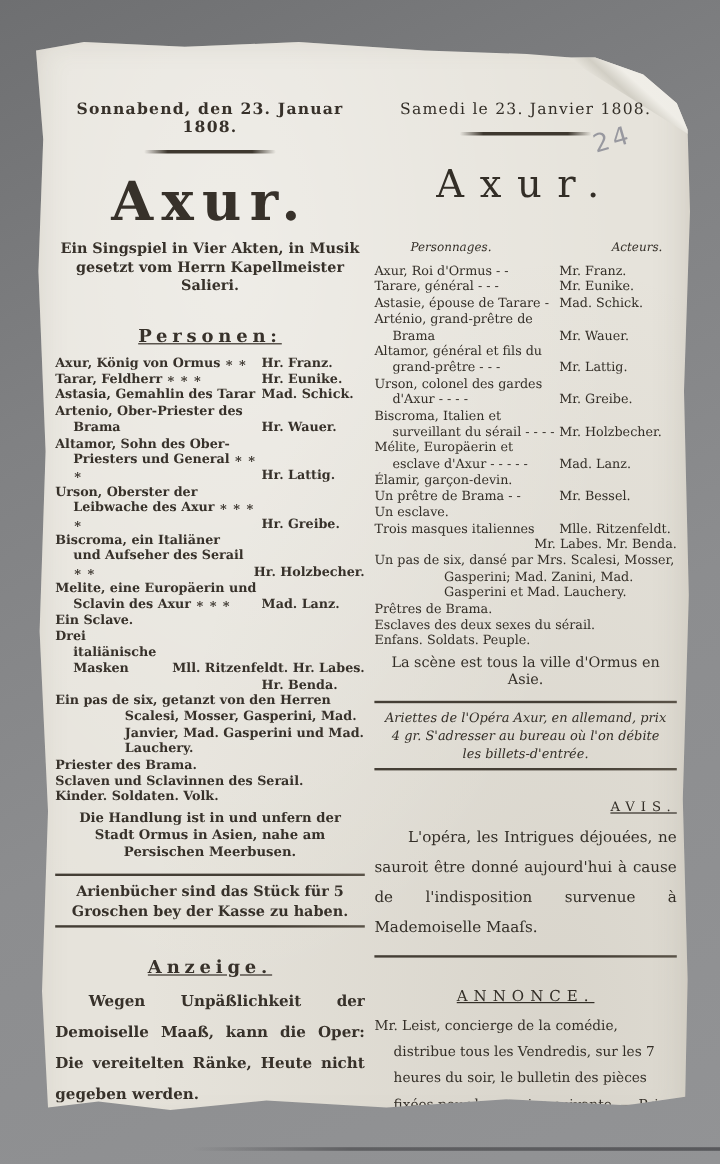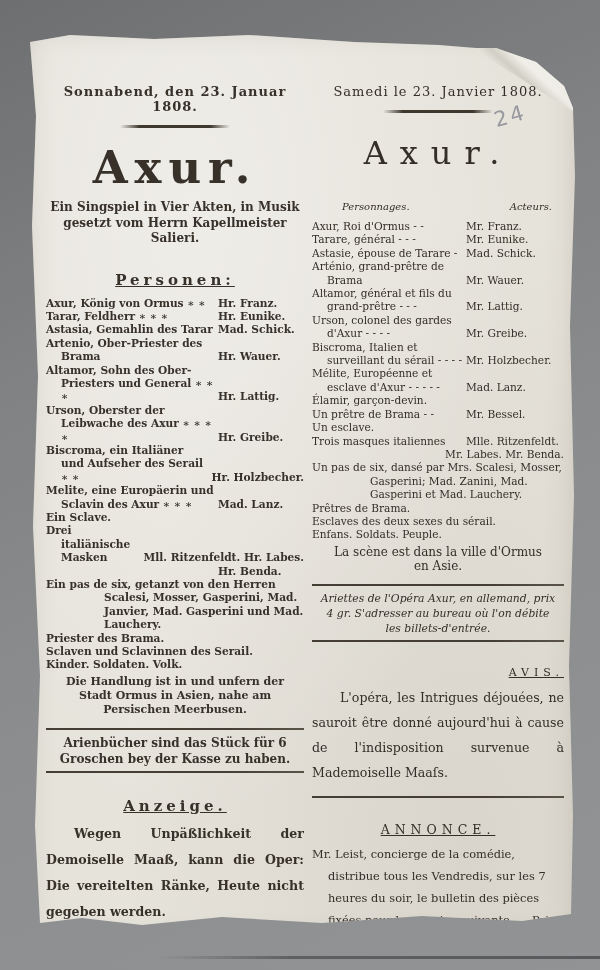--- a/index.html
+++ b/index.html
@@ -112,21 +112,21 @@
           <span class="role"></span>
           <span class="actor">Hr. Benda.</span>
         </div>
         <div class="cast-para">Ein pas de six, getanzt von den Herren Scalesi, Mosser, Gasperini, Mad. Janvier, Mad. Gasperini und Mad. Lauchery.</div>
         <div class="cast-line">Priester des Brama.</div>
         <div class="cast-line">Sclaven und Sclavinnen des Serail.</div>
         <div class="cast-line">Kinder.  Soldaten.  Volk.</div>
       </div>
     <div class="scene-note">Die Handlung ist in und unfern der Stadt Ormus in Asien, nahe am Persischen Meerbusen.</div>
     <div class="rule"></div>
-    <div class="ticket-note">Arienbücher sind das Stück für 6 Groschen bey der Kasse zu haben.</div>
+    <div class="ticket-note">Arienbücher sind das Stück für 5 Groschen bey der Kasse zu haben.</div>
     <div class="rule" style="margin-top:2px;"></div>
     <div class="sec-head">Anzeige.</div>
     <div class="body-indent">Wegen Unpäßlichkeit der Demoiselle Maaß, kann die Oper: Die vereitelten Ränke, Heute nicht gegeben werden.</div>
     <div class="rule"></div>
 
   </div>
 
   <div class="col col-fr">
     <div class="date">Samedi le 23. Janvier 1808.</div>
     <div class="deco-rule"></div>
@@ -158,21 +158,21 @@
         </div>
         <div class="cast-row">
           <span class="role">Urson, colonel des gardes d'Axur   -     -     -     -</span>
           <span class="actor">Mr. Greibe.</span>
         </div>
         <div class="cast-row">
           <span class="role">Biscroma, Italien et surveillant du sérail    -     -     -     -</span>
           <span class="actor">Mr. Holzbecher.</span>
         </div>
         <div class="cast-row">
-          <span class="role">Mélite, Européenne et esclave d'Axur   -     -     -     -     -</span>
+          <span class="role">Mélite, Europäerin et esclave d'Axur   -     -     -     -     -</span>
           <span class="actor">Mad. Lanz.</span>
         </div>
         <div class="cast-line">Élamir, garçon-devin.</div>
         <div class="cast-row">
           <span class="role">Un prêtre de Brama     -     -</span>
           <span class="actor">Mr. Bessel.</span>
         </div>
         <div class="cast-line">Un esclave.</div>
         <div class="cast-row">
           <span class="role">Trois masques italiennes</span>
@@ -180,21 +180,21 @@
         </div>
         <div class="cast-row">
           <span class="role"></span>
           <span class="actor">Mr. Labes.   Mr. Benda.</span>
         </div>
         <div class="cast-para">Un pas de six, dansé par Mrs. Scalesi, Mosser, Gasperini; Mad. Zanini, Mad. Gasperini et Mad. Lauchery.</div>
         <div class="cast-line">Prêtres de Brama.</div>
         <div class="cast-line">Esclaves des deux sexes du sérail.</div>
         <div class="cast-line">Enfans.   Soldats.   Peuple.</div>
       </div>
-    <div class="scene-note" style="font-size:12px;">La scène est dans la ville d'Ormus en Asie.</div>
+    <div class="scene-note" style="font-size:12px;">La scène est tous la ville d'Ormus en Asie.</div>
     <div class="rule"></div>
     <div class="ticket-note">Ariettes de l'Opéra Axur, en allemand, prix 4 gr. S'adresser au bureau où l'on débite les billets-d'entrée.</div>
     <div class="rule" style="margin-top:2px;"></div>
     <div class="sec-head" style="font-size:11px;letter-spacing:5px;text-align:right;">AVIS.</div>
     <div class="body-indent">L'opéra, les Intrigues déjouées, ne sauroit être donné aujourd'hui à cause de l'indisposition survenue à Mademoiselle Maaſs.</div>
     <div class="rule"></div>
     <div class="sec-head" style="font-size:12.5px;letter-spacing:5px;">ANNONCE.</div>
     <div class="body-hang">Mr. Leist, concierge de la comédie, distribue tous les Vendredis, sur les 7 heures du soir, le bulletin des pièces fixées pour la semaine suivante. — Prix 6 Pf.</div>
 
   </div>

